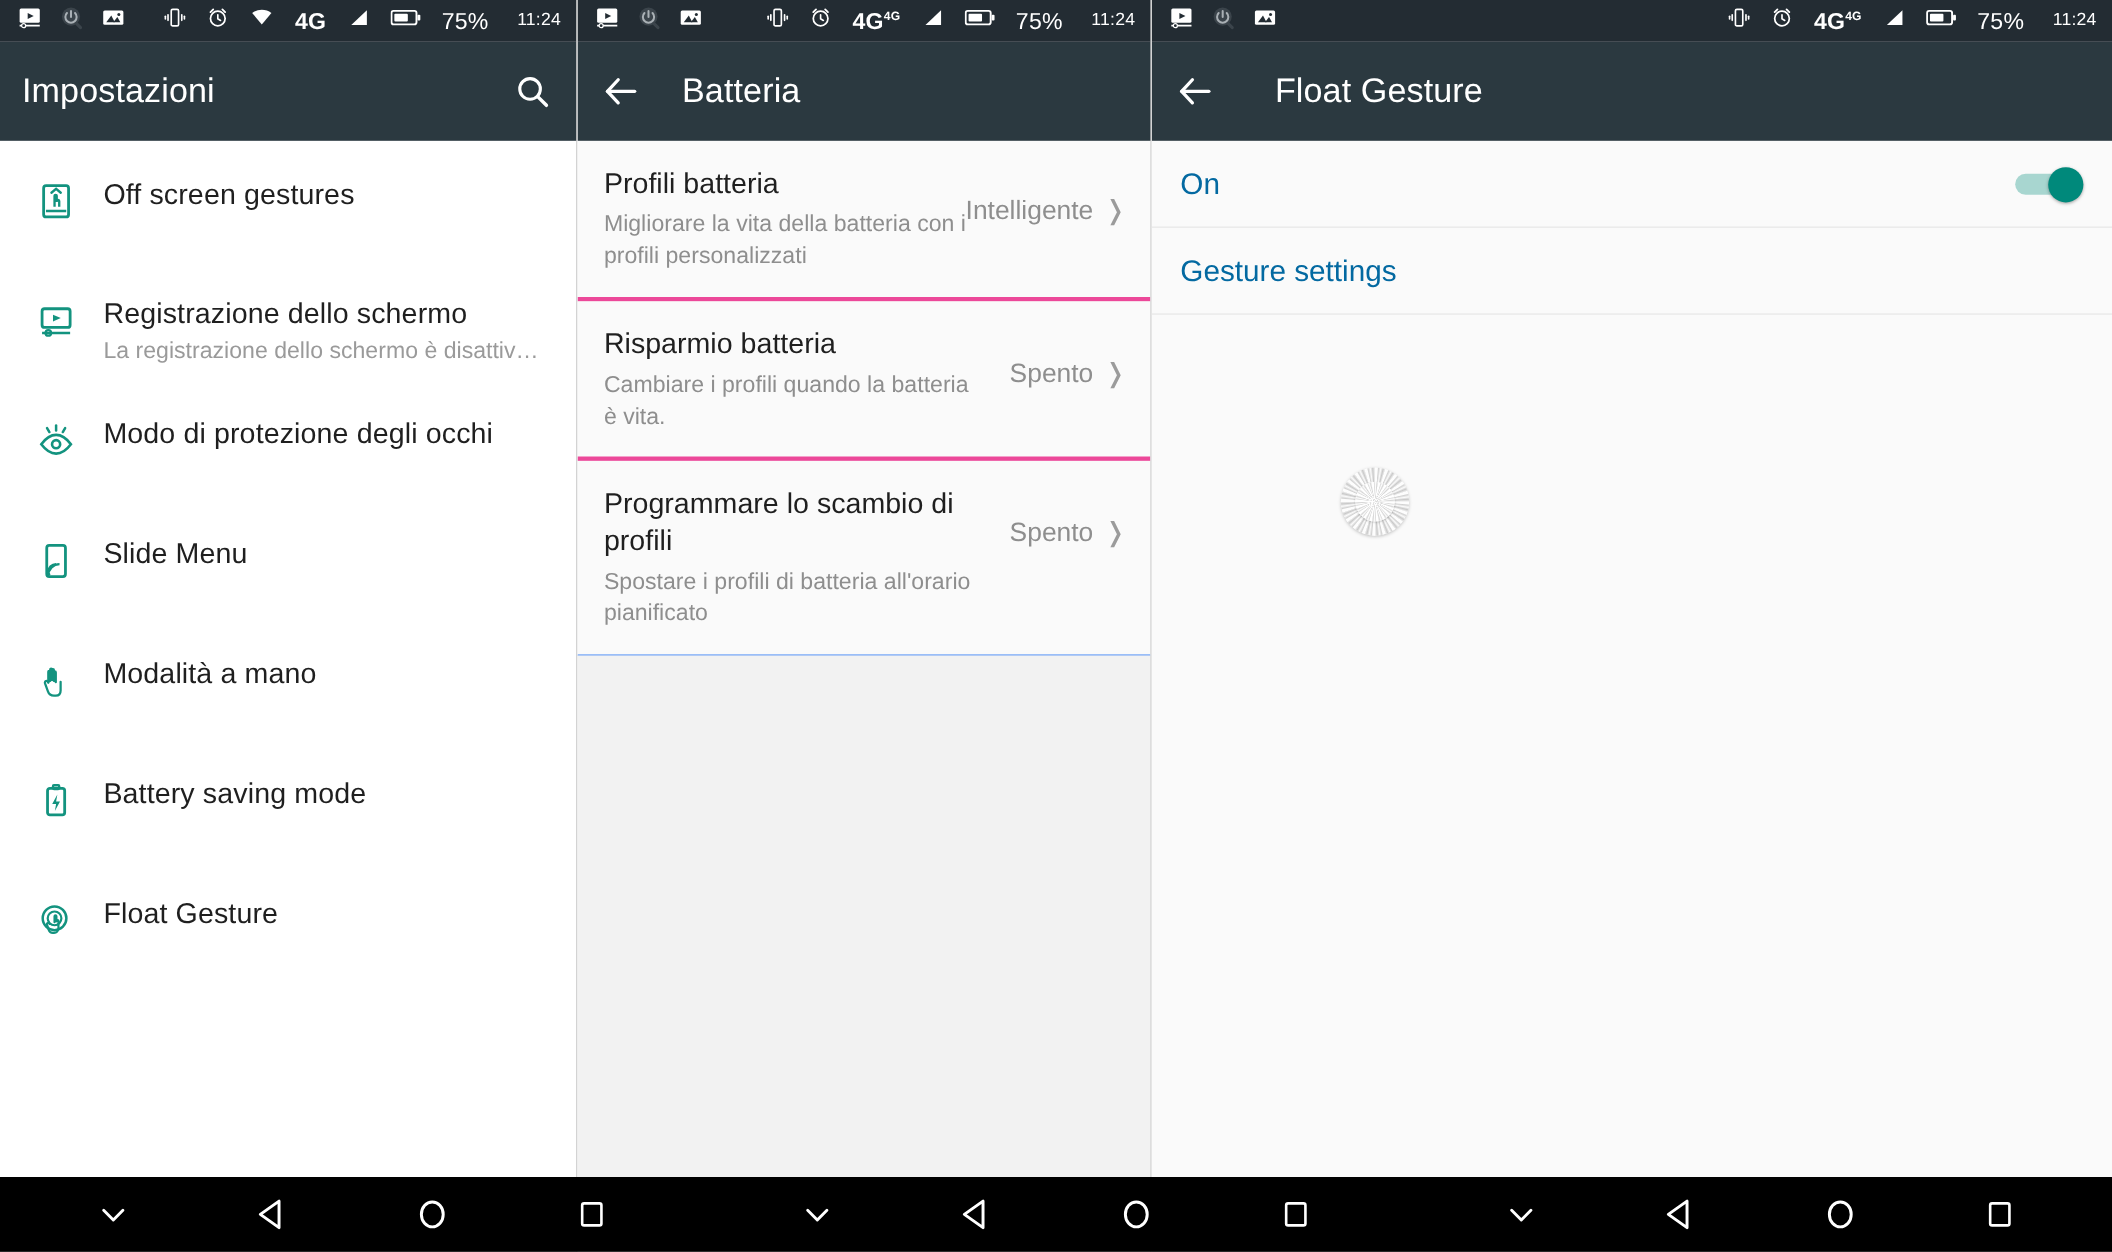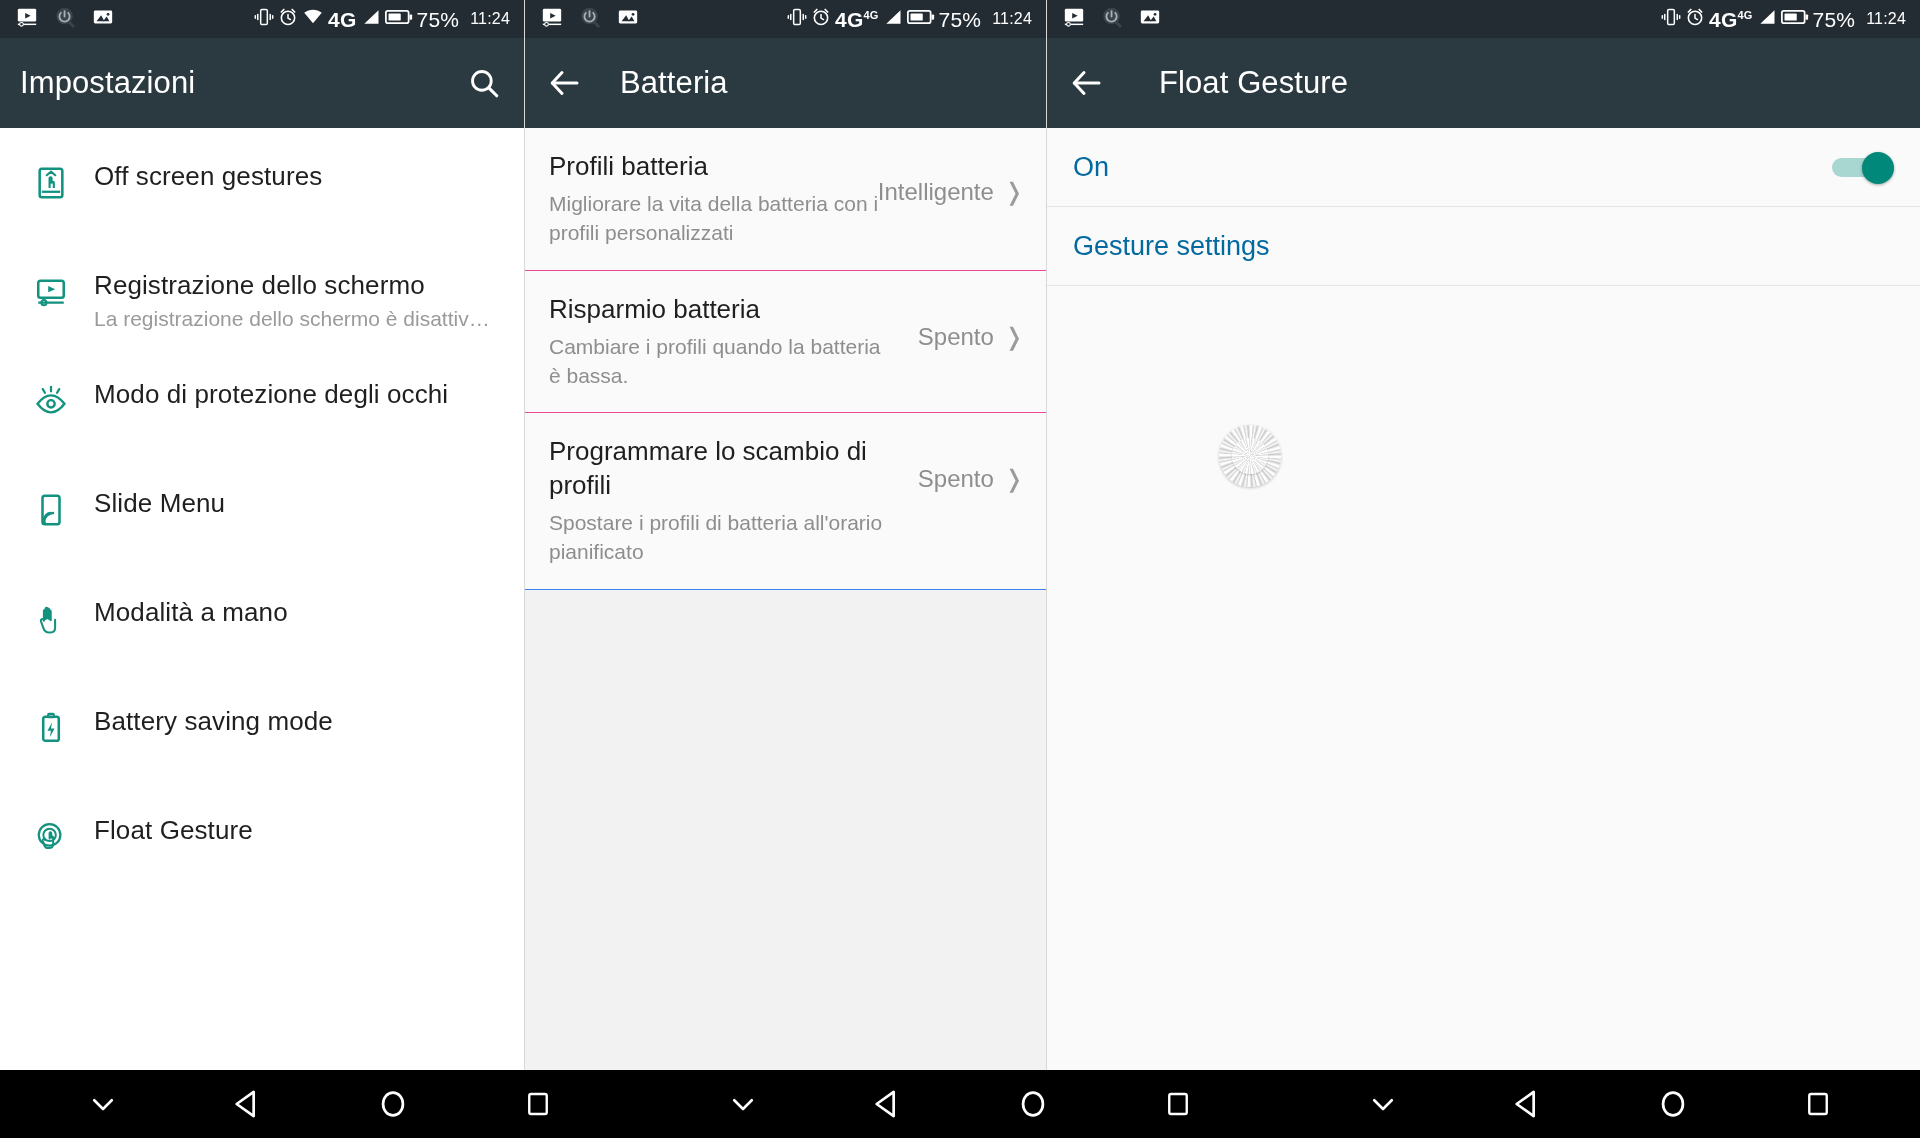--- a/index.html
+++ b/index.html
@@ -13,21 +13,21 @@
   .panel.p3 { width:874px; border-left:1px solid #d8d8d8; }
 
   
   .statusbar {
     height:38px; background:#232c33; color:#fff;
     display:flex; align-items:center; padding:0 14px 0 16px;
     font-size:20px; position:relative; z-index:5;
   }
   .sb-left { display:flex; align-items:center; gap:16px; }
   .sb-spacer { flex:1 1 auto; }
-  .sb-right { display:flex; align-items:center; gap:4px; }
+  .sb-right { display:flex; align-items:center; gap:19px; }
   .sb-ico { display:block; }
   .sb-text { font-size:21px; letter-spacing:.2px; font-weight:400; line-height:1; }
   .sb-time { font-size:16px; letter-spacing:.2px; margin-left:7px; line-height:1; }
   .g4 { font-size:21px; font-weight:700; line-height:1; position:relative; display:inline-block; }
   .g4 sup { font-size:11px; font-weight:700; vertical-align:super; }
 
   
   .appbar {
     height:90px; background:#2b3940; display:flex; align-items:center;
     padding:0 12px; color:#fff; position:relative; z-index:4;
@@ -46,21 +46,21 @@
   .settings-list { background:#fff; height:calc(1138px - 38px - 90px - 68px); overflow:hidden; padding-top:10px; }
   .srow { display:flex; align-items:flex-start; padding:0 24px; height:109px; }
   .srow .ic { width:54px; min-width:54px; display:flex; align-items:center; justify-content:center; padding-top:28px; }
   .srow .txt { padding-left:16px; padding-top:22px; }
   .srow .lbl { font-size:26px; color:#1f1f1f; line-height:1.25; letter-spacing:.1px; }
   .srow .sub { font-size:21px; color:#9a9a9a; line-height:1.35; margin-top:3px;
                white-space:nowrap; overflow:hidden; text-overflow:ellipsis; max-width:400px; }
 
   
   .battery-body { background:#f2f2f2; height:calc(1138px - 38px - 90px - 68px); }
-  .bcard { background:#fafafa; border-bottom:1px solid #ec4899; display:flex; align-items:flex-start; }
+  .bcard { background:#fafafa; border-bottom:4px solid #ec4899; display:flex; align-items:flex-start; }
   .bcard .bmain { flex:1 1 auto; padding:22px 0 22px 24px; }
   .bcard .btitle { font-size:26px; color:#1f1f1f; line-height:1.3; }
   .bcard .bdesc { font-size:21px; color:#8e8e8e; line-height:1.38; margin-top:6px; max-width:345px; }
   .bcard .bval { display:flex; align-items:center; gap:10px; padding:0 22px 0 6px; min-width:140px; justify-content:flex-end; }
   .bcard .bval .v { font-size:24px; color:#8e8e8e; white-space:nowrap; }
   .bcard .chev { font-size:24px; color:#9b9b9b; line-height:1; }
   .bcard.row1 .bval { margin-top:50px; }
   .bcard.row2 .bval { margin-top:52px; }
   .bcard.row3 .bval { margin-top:52px; }
   .bcard.last { border-bottom:1px solid #3b82f6; }
@@ -366,21 +366,21 @@
         </div>
         <div class="bval">
           <span class="v">Intelligente</span>
           <span class="chev">❭</span>
         </div>
       </div>
 
       <div class="bcard row2">
         <div class="bmain">
           <div class="btitle">Risparmio batteria</div>
-          <div class="bdesc">Cambiare i profili quando la batteria è bassa.</div>
+          <div class="bdesc">Cambiare i profili quando la batteria è vita.</div>
         </div>
         <div class="bval">
           <span class="v">Spento</span>
           <span class="chev">❭</span>
         </div>
       </div>
 
       <div class="bcard row3 last">
         <div class="bmain">
           <div class="btitle">Programmare lo scambio di profili</div>

